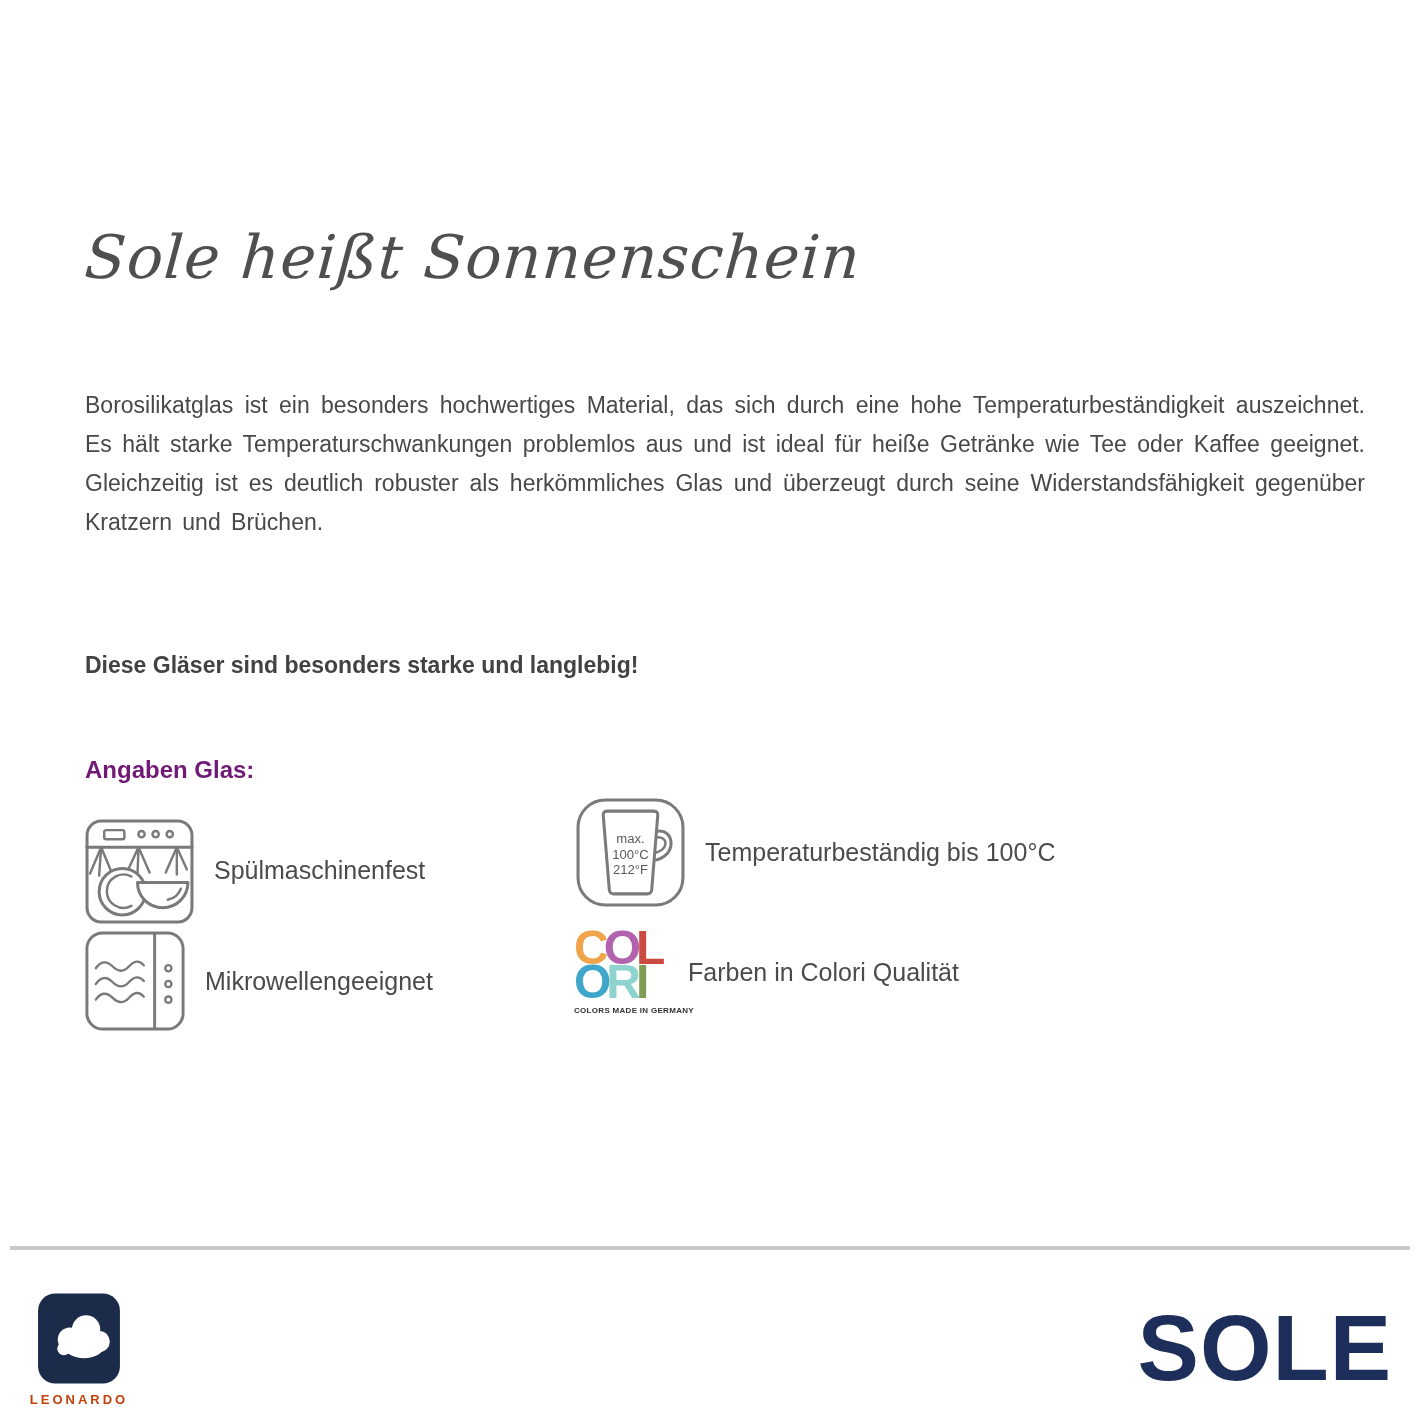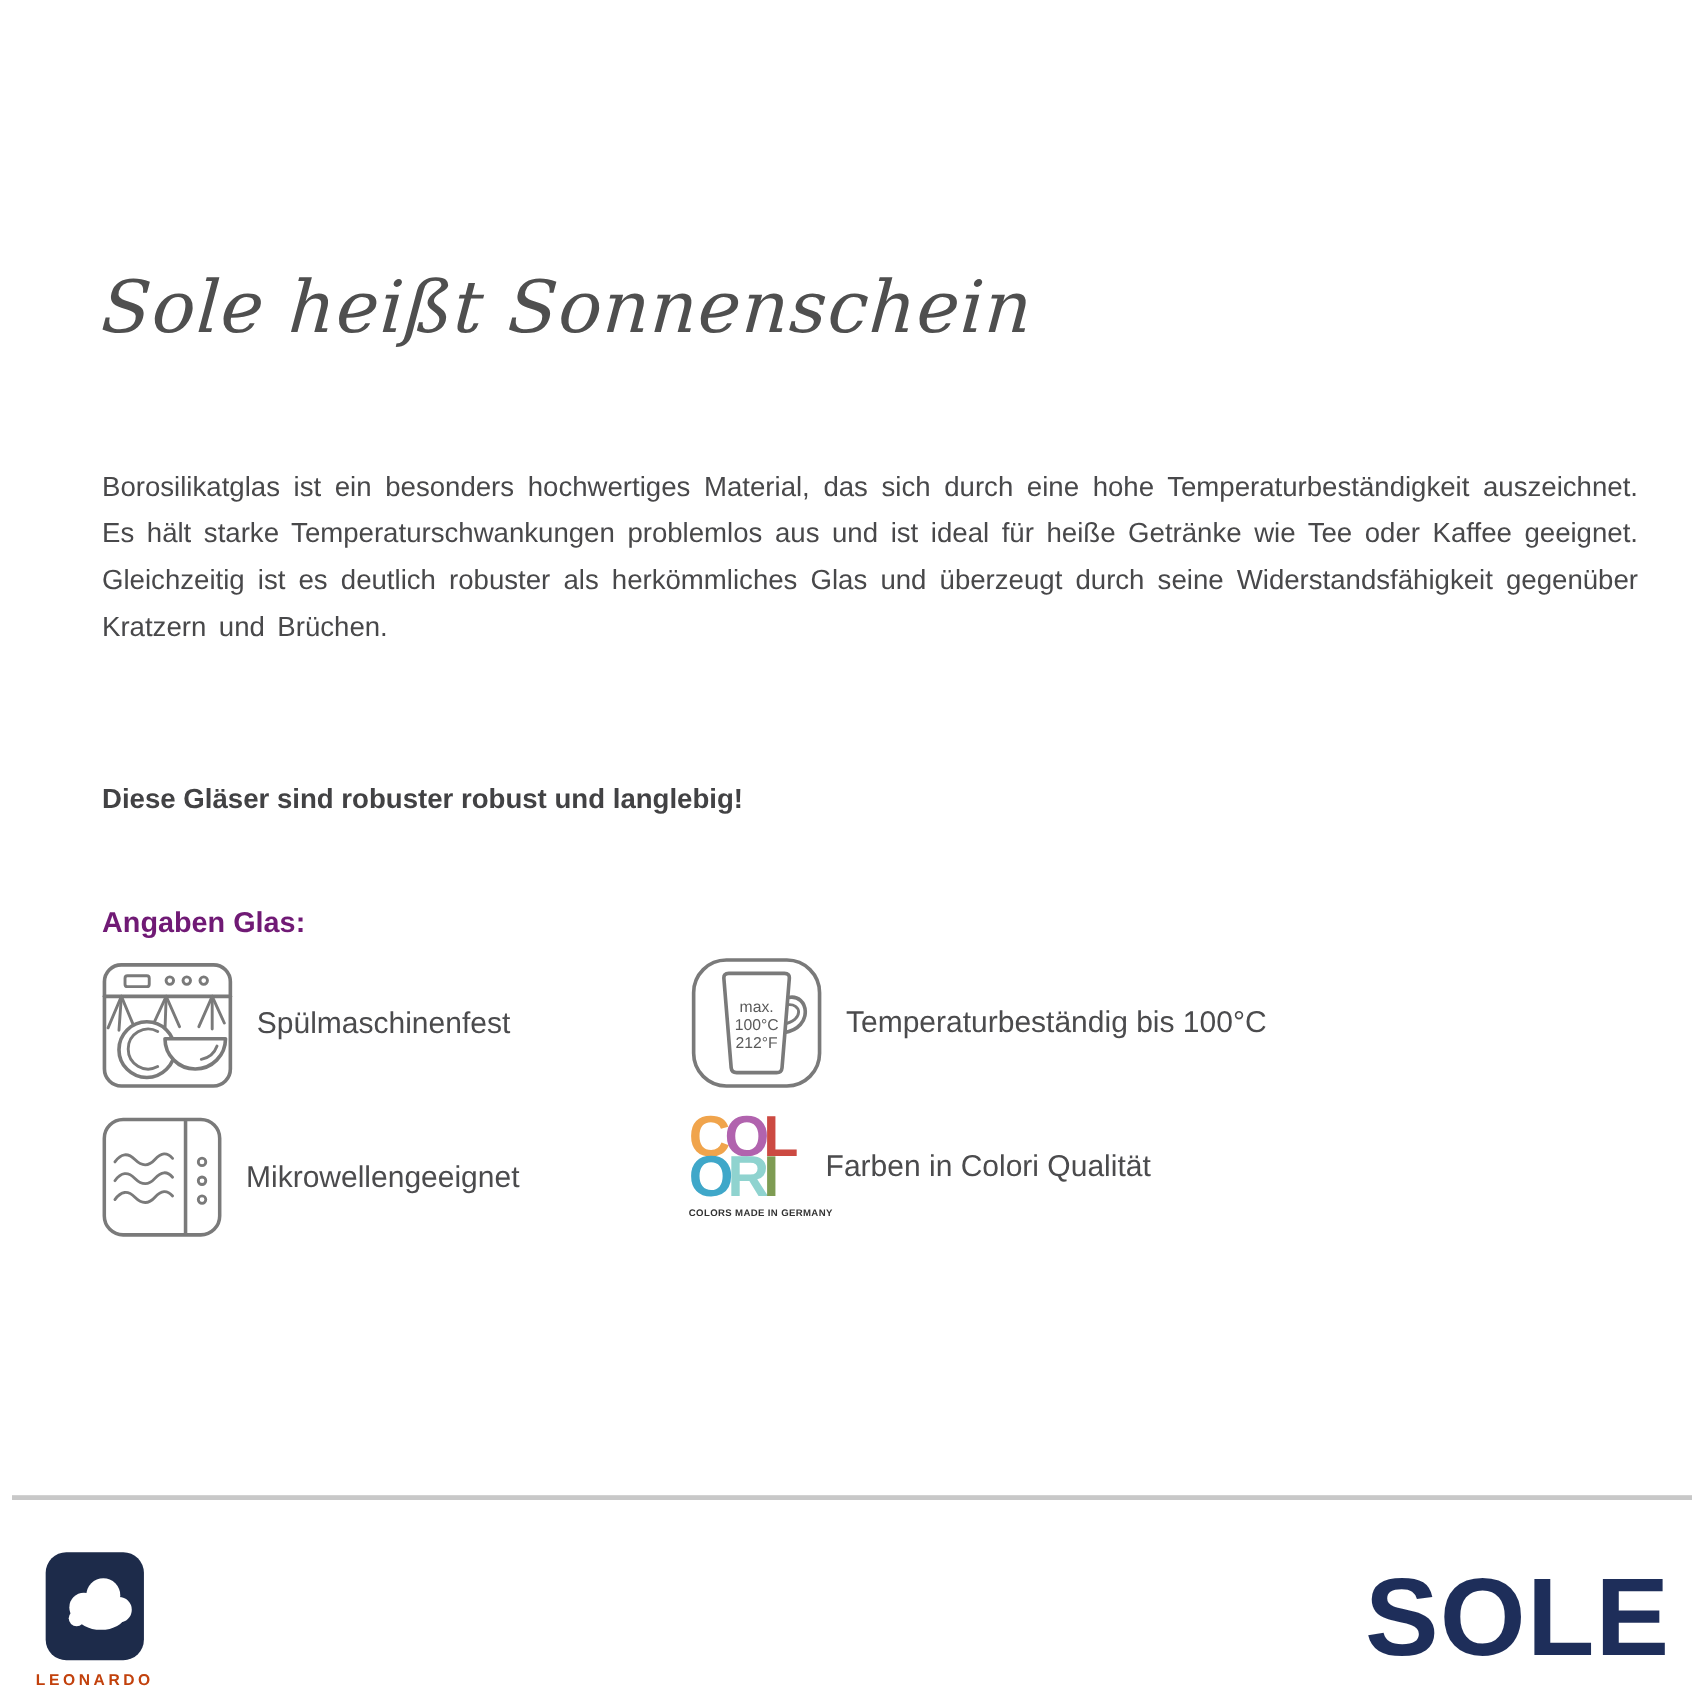--- a/index.html
+++ b/index.html
@@ -41,21 +41,21 @@
     position:absolute;left:85px;top:756px;
     font-size:24px;font-weight:bold;color:#701a75;
   }
   
   .feature{
     position:absolute;
     display:flex;align-items:center;gap:18px;
     color:#4b4b4d;font-size:25px;white-space:nowrap;
   }
   .feature .icon-box{flex:0 0 auto;display:block;}
-  #feature-dishwasher{left:83px;top:797px;}
+  #feature-dishwasher{left:83px;top:814px;}
   #feature-temperature{left:574px;top:796px;justify-content:flex-end;}
   #feature-microwave{left:83px;top:929px;}
   #feature-colori{left:574px;top:930px;}
   .outline-icon{stroke:#7a7a7a;fill:none;stroke-width:3;stroke-linecap:round;stroke-linejoin:round;}
   .outline-icon .thin{stroke-width:2.4;}
   .outline-icon .whitefill{fill:#ffffff;}
   .mug-text{
     font-family:"Liberation Sans", sans-serif;
     font-size:13px;fill:#5a5a5a;stroke:none;
     text-anchor:middle;
@@ -95,21 +95,21 @@
 <body>
 
 <div class="page">
 
   <div class="handwriting">Sole heißt Sonnenschein</div>
 
   <div class="intro">
     <p class="body">Borosilikatglas ist ein besonders hochwertiges Material, das sich durch eine hohe Temperaturbeständigkeit auszeichnet. Es hält starke Temperaturschwankungen problemlos aus und ist ideal für heiße Getränke wie Tee oder Kaffee geeignet. Gleichzeitig ist es deutlich robuster als herkömmliches Glas und überzeugt durch seine Widerstandsfähigkeit gegenüber Kratzern und Brüchen.</p>
   </div>
 
-  <div class="claim">Diese Gläser sind robuster robust und langlebig!</div>
+  <div class="claim">Diese Gläser sind besonders starke und langlebig!</div>
 
   <div class="specs-heading">Angaben Glas:</div>
 
   <div class="feature" id="feature-dishwasher">
     <svg class="icon-box outline-icon" width="113" height="113" viewBox="0 0 112 112">
       <rect x="4" y="7" width="104" height="100" rx="14"></rect>
       <line x1="4" y1="33" x2="108" y2="33"></line>
       <rect class="thin" x="21" y="16" width="20" height="9" rx="2"></rect>
       <circle class="thin" cx="58" cy="20" r="3.1"></circle>
       <circle class="thin" cx="72" cy="20" r="3.1"></circle>

